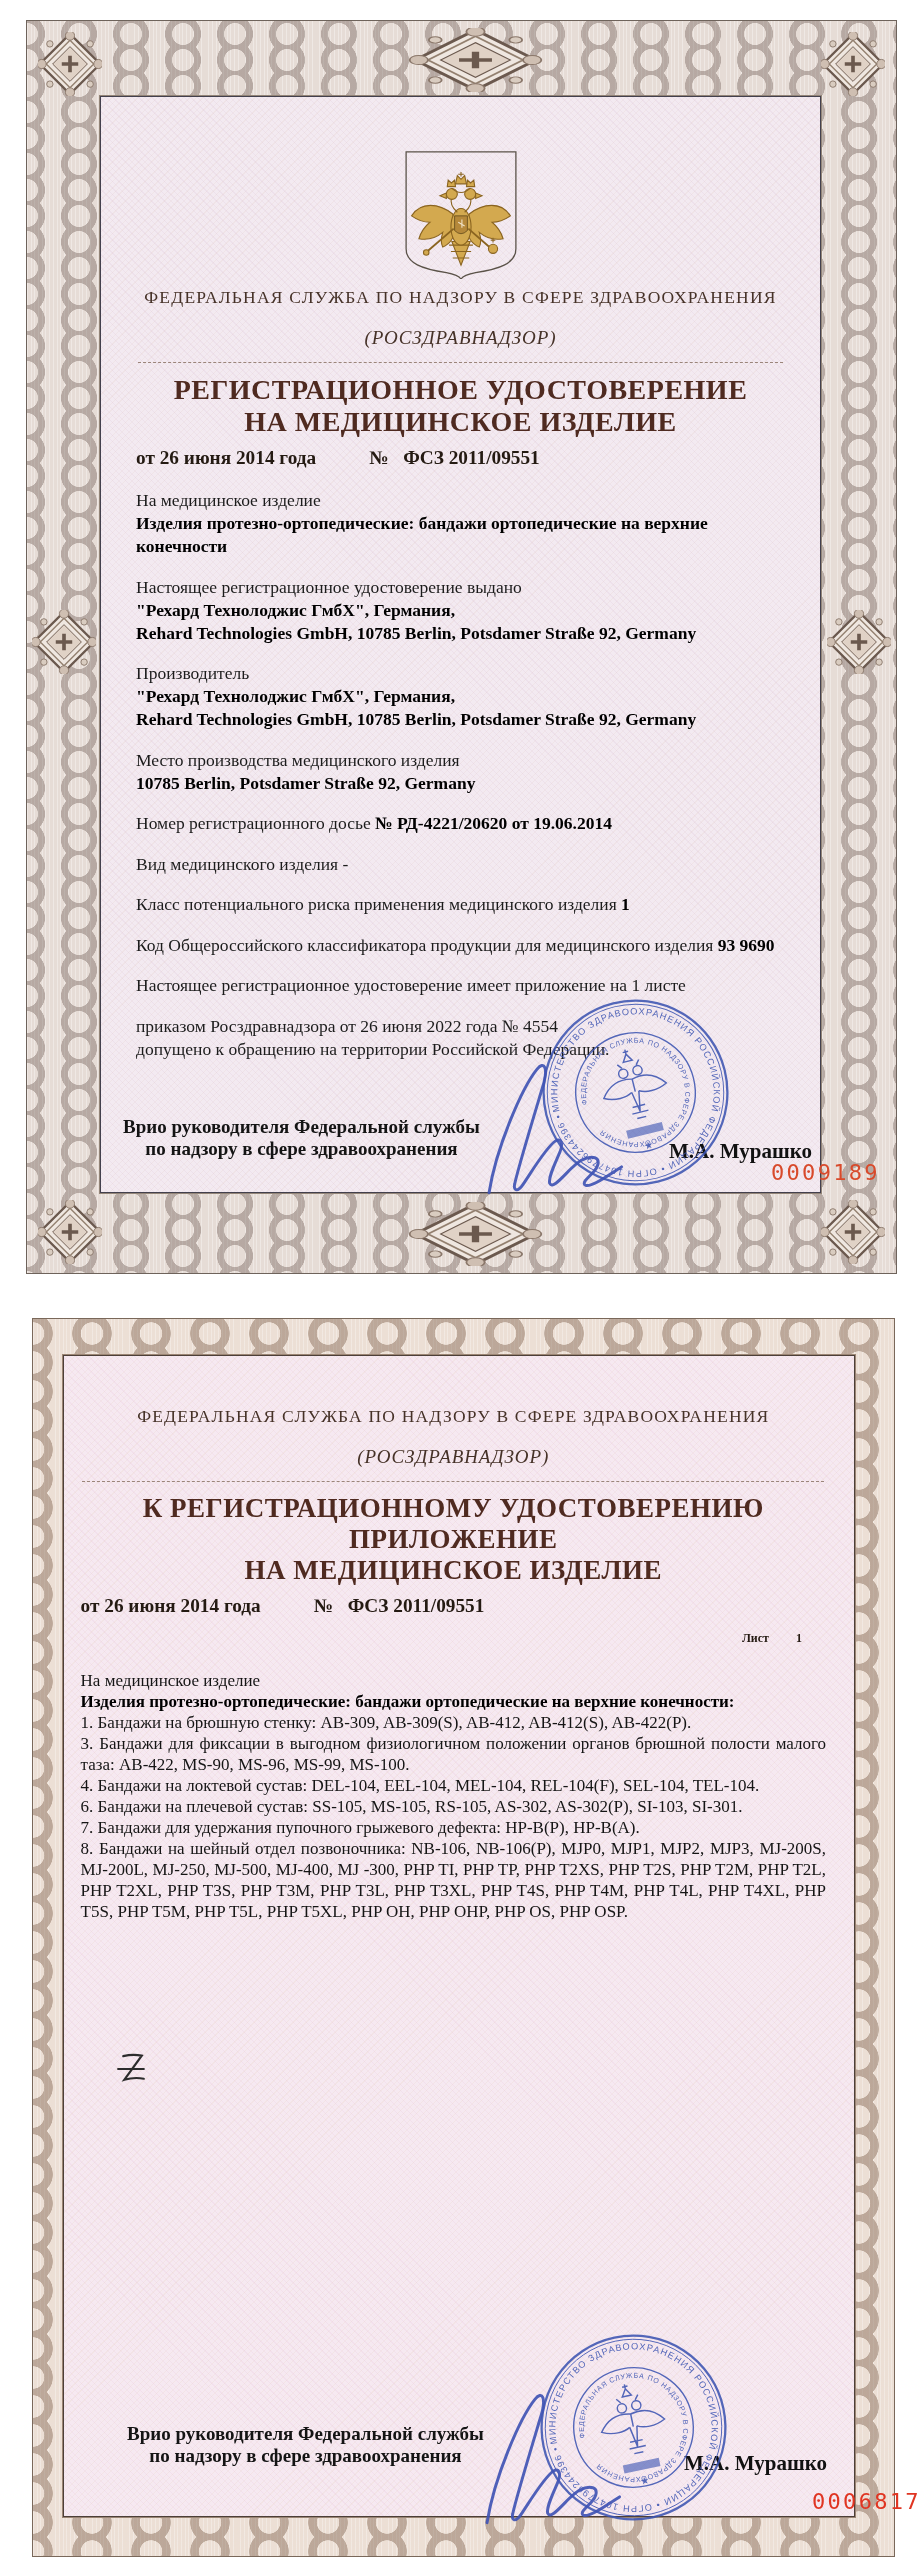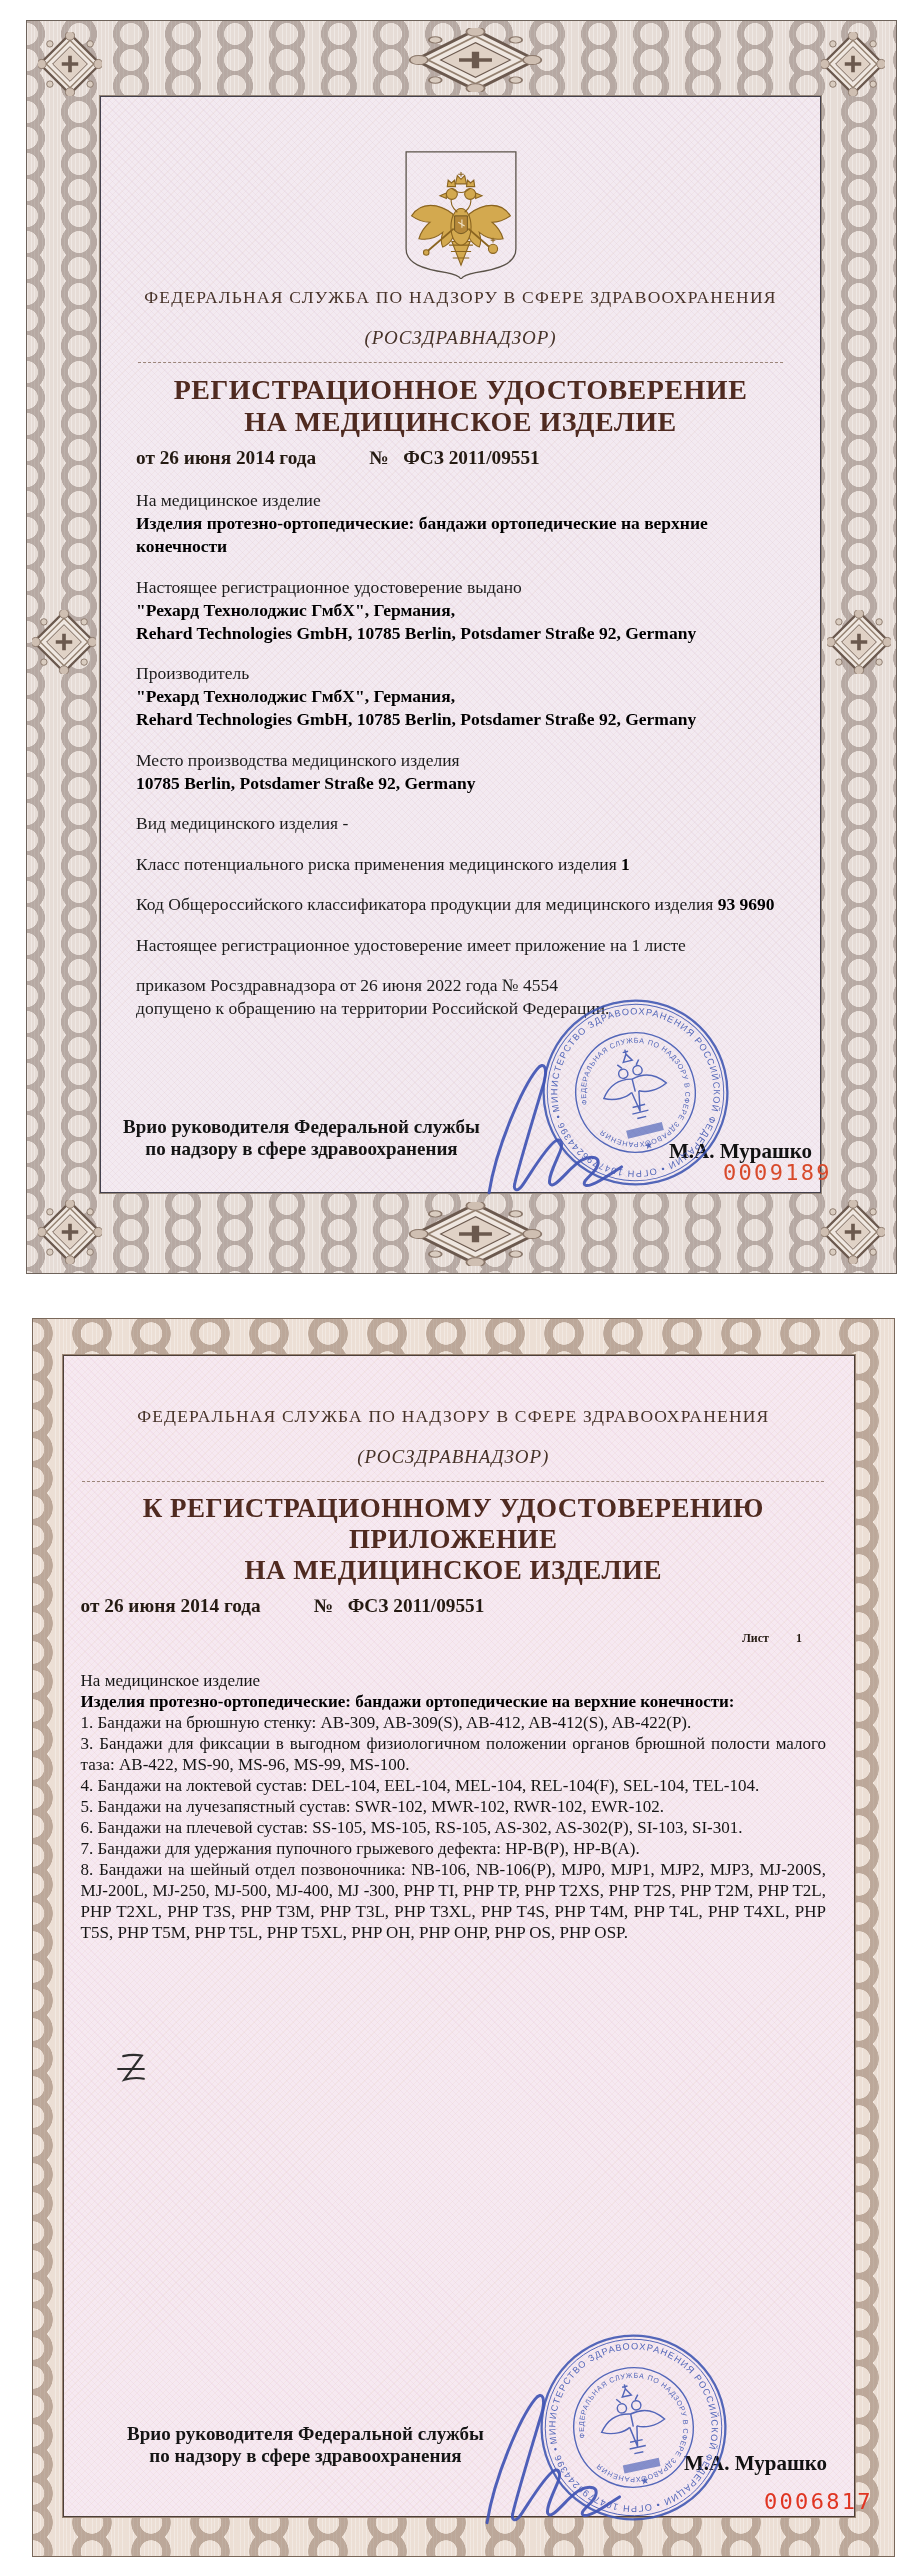--- a/index.html
+++ b/index.html
@@ -76,21 +76,21 @@
   .b1 .v{display:block;font-weight:bold;color:#000;}
   .b1 .vi{font-weight:bold;color:#000;}
   
   .b2{margin-top:24px;font-size:17px;line-height:21px;color:#151515;text-align:justify;}
   .b2 .bold{font-weight:bold;color:#000;}
   .b2 .item{margin:0;}
   
   .sigline{position:absolute;font-weight:bold;color:#141414;font-size:19px;line-height:21.6px;text-align:center;}
   .signame{position:absolute;font-weight:bold;color:#111;font-size:21px;}
   .serial{position:absolute;font-family:"DejaVu Sans Mono","Liberation Mono",monospace;
-    font-size:22px;letter-spacing:2.3px;}
+    font-size:22px;letter-spacing:2.3px;margin-left:48px;}
   .serial1{color:#d84a2b;}
   .serial2{color:#e03522;}
   .stamp{position:absolute;}
   .flourish{position:absolute;}
   .zmark{position:absolute;}
   svg text{font-family:"Liberation Sans","DejaVu Sans",sans-serif;}
 </style>
 </head>
 <body>
 
@@ -205,20 +205,24 @@
         <span class="v">Rehard Technologies GmbH, 10785 Berlin, Potsdamer Straße 92, Germany</span>
       </p>
       <p>
         <span>Производитель</span>
         <span class="v">"Рехард Технолоджис ГмбХ", Германия,</span>
         <span class="v">Rehard Technologies GmbH, 10785 Berlin, Potsdamer Straße 92, Germany</span>
       </p>
       <p>
         <span>Место производства медицинского изделия</span>
         <span class="v">10785 Berlin, Potsdamer Straße 92, Germany</span>
+      </p>
+      <p>
+        <span>Номер регистрационного досье</span>
+        <span class="vi">№ РД-4221/20620 от 19.06.2014</span>
       </p>
       <p>
         <span>Вид медицинского изделия -</span>
       </p>
       <p>
         <span>Класс потенциального риска применения медицинского изделия</span>
         <span class="vi">1</span>
       </p>
       <p>
         <span>Код Общероссийского классификатора продукции для медицинского изделия</span>
@@ -300,21 +304,20 @@
       <span>Лист</span>
       <span class="sn">1</span>
     </div>
 
     <div class="b2">
       <div>На медицинское изделие</div>
       <div class="bold">Изделия протезно-ортопедические: бандажи ортопедические на верхние конечности:</div>
       <div class="item">1. Бандажи на брюшную стенку: AB-309, AB-309(S), AB-412, AB-412(S), AB-422(P).</div>
       <div class="item">3. Бандажи для фиксации в выгодном физиологичном положении органов брюшной полости малого таза: AB-422, MS-90, MS-96, MS-99, MS-100.</div>
       <div class="item">4. Бандажи на локтевой сустав: DEL-104, EEL-104, MEL-104, REL-104(F), SEL-104, TEL-104.</div>
-      <div class="item">5. Бандажи на лучезапястный сустав: SWR-102, MWR-102, RWR-102, EWR-102.</div>
       <div class="item">6. Бандажи на плечевой сустав: SS-105, MS-105, RS-105, AS-302, AS-302(P), SI-103, SI-301.</div>
       <div class="item">7. Бандажи для удержания пупочного грыжевого дефекта: HP-B(P), HP-B(A).</div>
       <div class="item">8. Бандажи на шейный отдел позвоночника: NB-106, NB-106(P), MJP0, MJP1, MJP2, MJP3, MJ-200S, MJ-200L, MJ-250, MJ-500, MJ-400, MJ -300, PHP TI, PHP TP, PHP T2XS, PHP T2S, PHP T2M, PHP T2L, PHP T2XL, PHP T3S, PHP T3M, PHP T3L, PHP T3XL, PHP T4S, PHP T4M, PHP T4L, PHP T4XL, PHP T5S, PHP T5M, PHP T5L, PHP T5XL, PHP OH, PHP OHP, PHP OS, PHP OSP.</div>
     </div>
   </div>
 
   <svg class="zmark" style="left:81px;top:731px;" width="37" height="37" viewBox="0 0 36 36">
     <path d="M9,6 C15,4.5 22,4.5 27,5.5 L10,29 C17,27 24,27 29,28 M4,18.5 h25" stroke="#2c2c2c" stroke-width="2.1" fill="none" stroke-linecap="round"></path>
   </svg>
 

